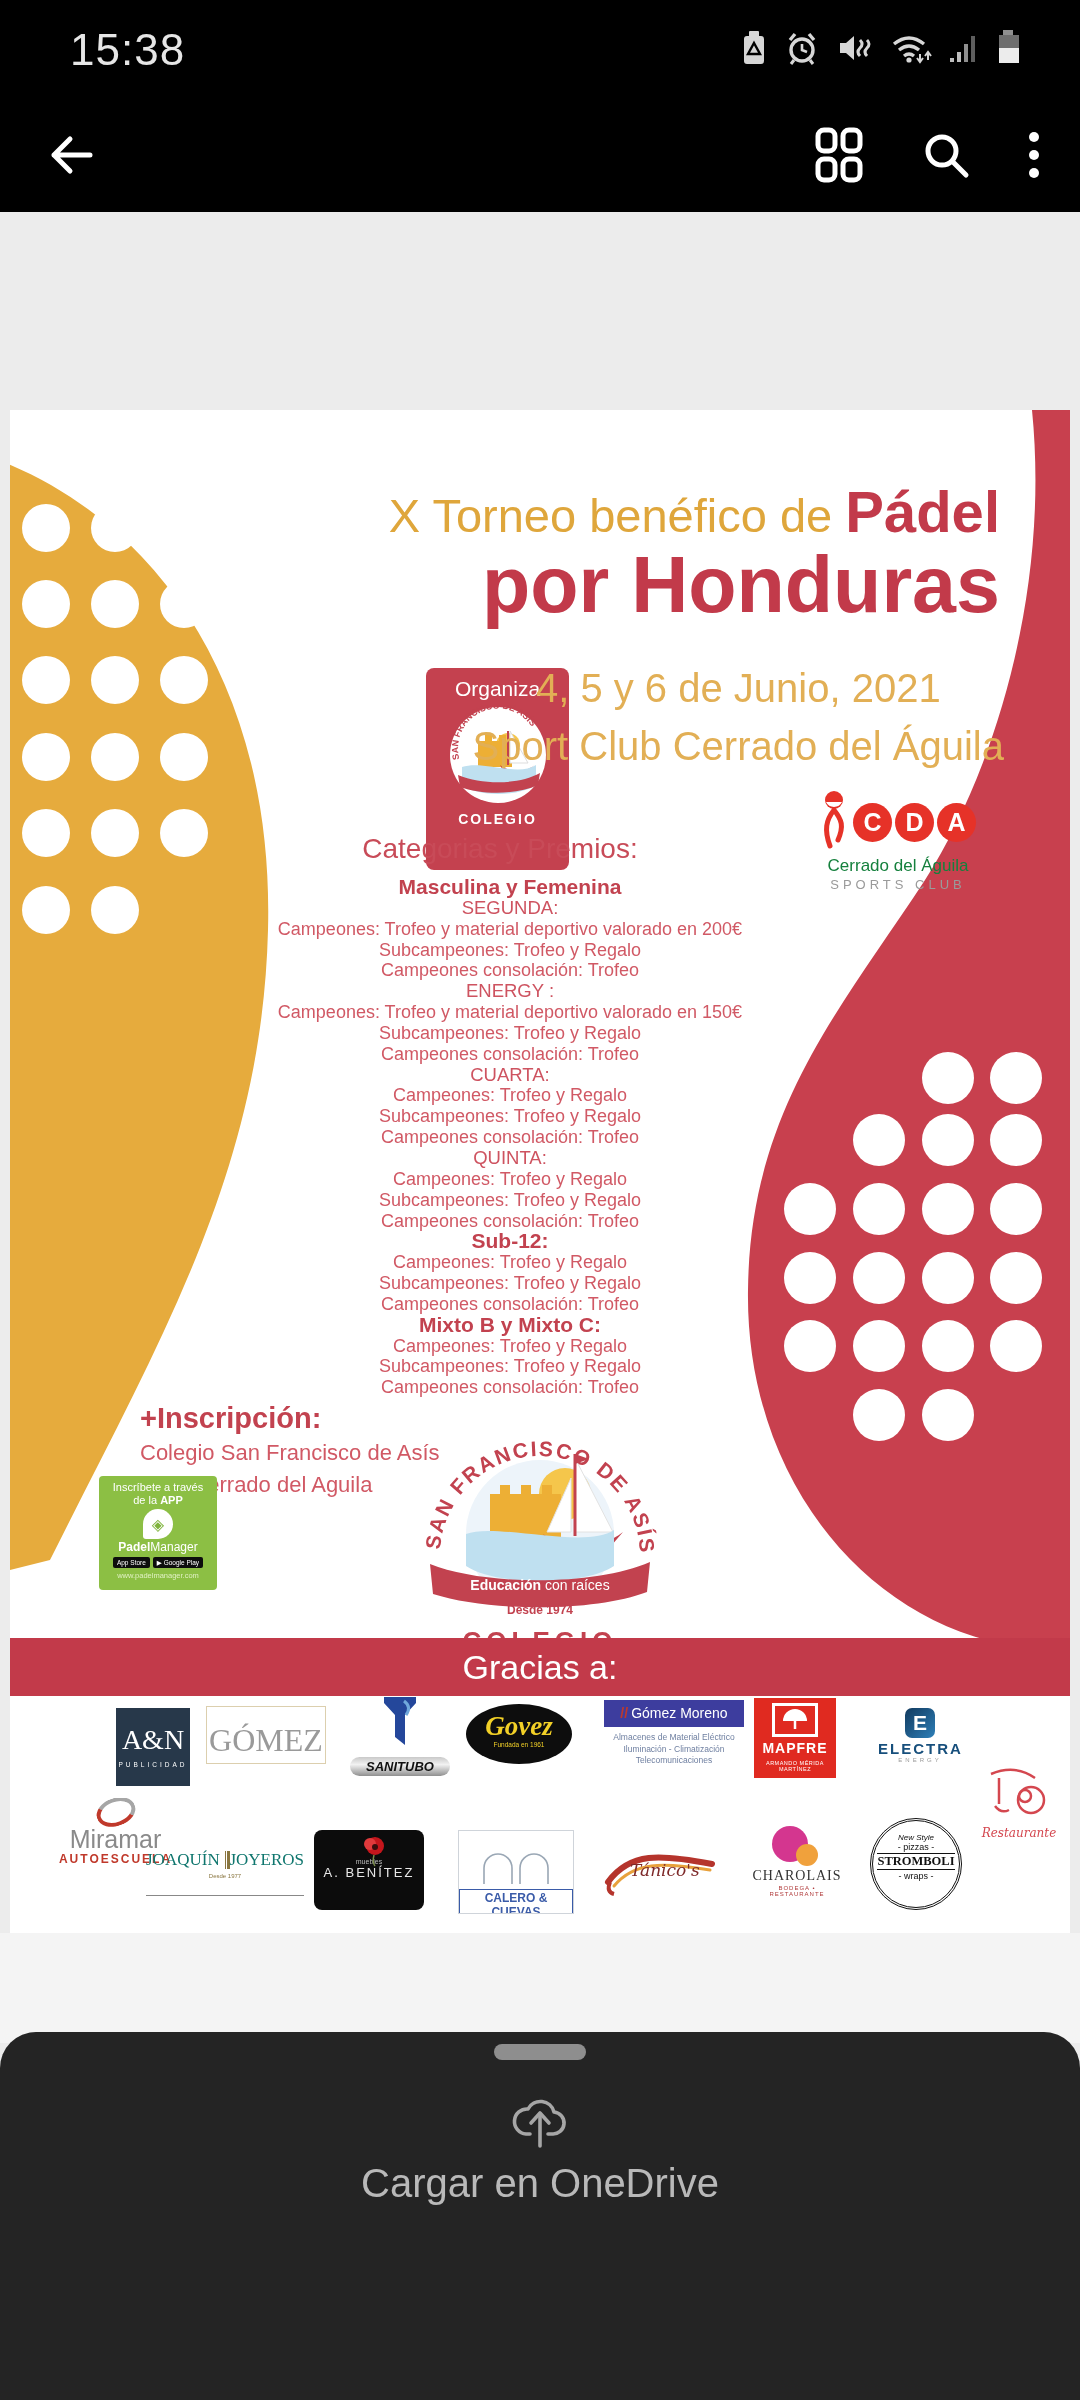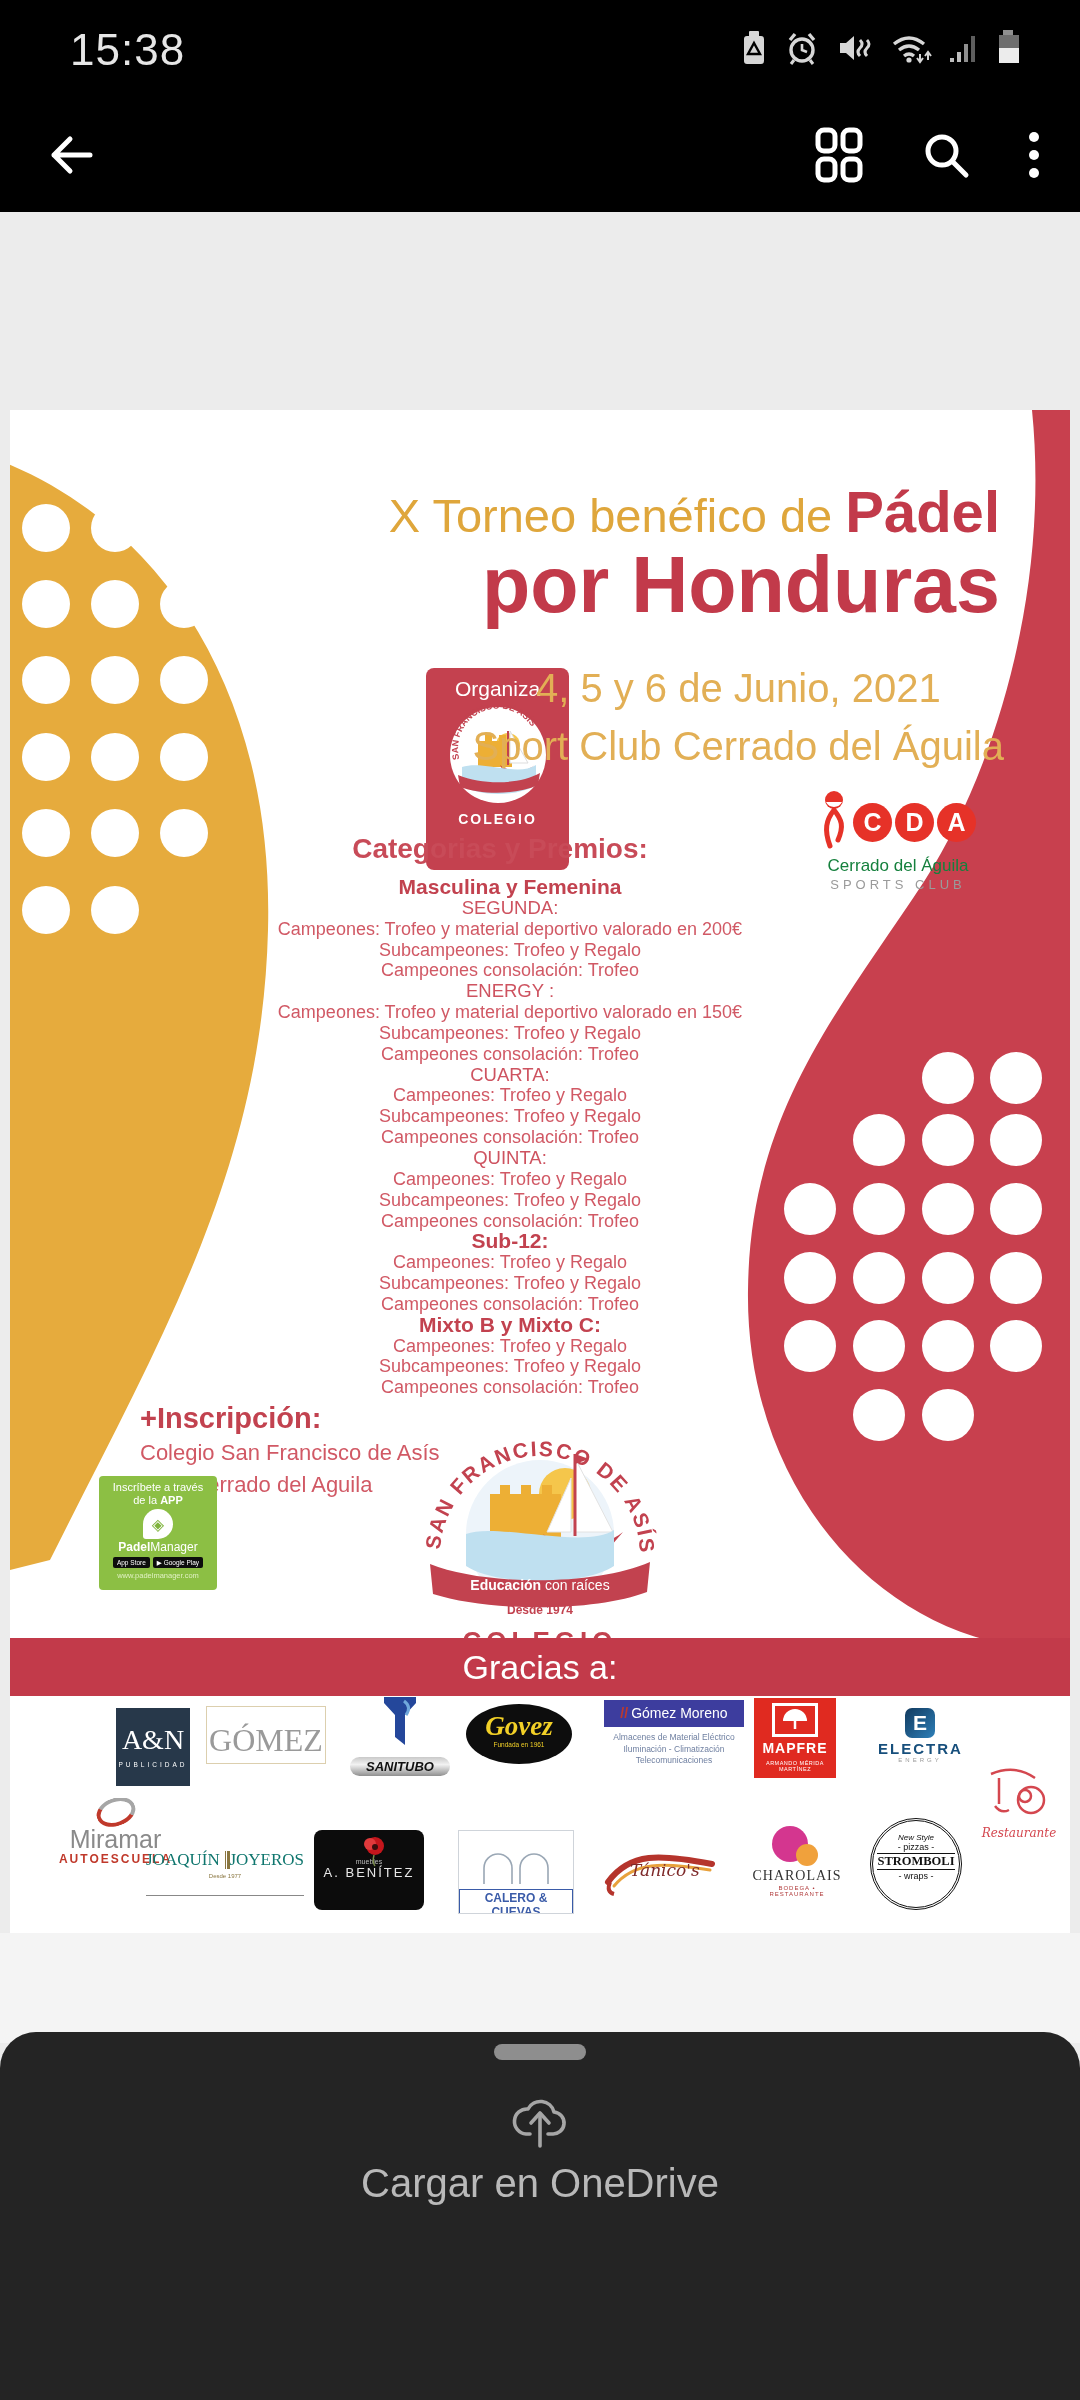--- a/index.html
+++ b/index.html
@@ -39,21 +39,21 @@
   .event{position:absolute;right:66px;top:256px;text-align:center;color:#E2AF55}
   .event-dates{font-size:40px}
   .event-venue{font-size:40px;margin-top:13px}
 
   .cda{position:absolute;left:788px;top:380px;width:200px;text-align:center}
   .cda-row{display:flex;align-items:center;justify-content:center;gap:3px}
   .cda-circle{width:39px;height:39px;border-radius:50%;background:#E63228;color:#fff;font-weight:bold;font-size:25px;line-height:39px;text-align:center}
   .cda-name{color:#15803d;font-weight:normal;font-size:17px;margin-top:2px}
   .cda-sub{color:#9A9A9A;font-size:13px;letter-spacing:4px;margin-top:1px}
 
-  .cat-heading{position:absolute;left:250px;top:423px;width:480px;text-align:center;color:#C84B58;font-weight:bold;font-size:28px}
+  .cat-heading{position:absolute;left:250px;top:423px;width:480px;text-align:center;color:#C84B58;font-weight:normal;font-size:28px}
   #cat-list{position:absolute;left:110px;top:467px;width:780px;text-align:center;line-height:20.85px}
   .cat-title{font-size:21px;font-weight:bold;color:#C2424F}
   .cat-plain{font-size:18.5px;color:#CE5360}
   .cat-line{font-size:18px;color:#D15965}
 
   .inscripcion{position:absolute;left:130px;top:992px}
   .inscripcion-heading{color:#C2424F;font-weight:bold;font-size:29px}
   .inscripcion-line{color:#D15965;font-size:22px;line-height:28px;margin-top:4px}
 
   .app-badge{position:absolute;left:89px;top:1066px;width:118px;height:114px;background:#8CBF44;border-radius:4px;text-align:center;color:#fff;padding-top:5px}

